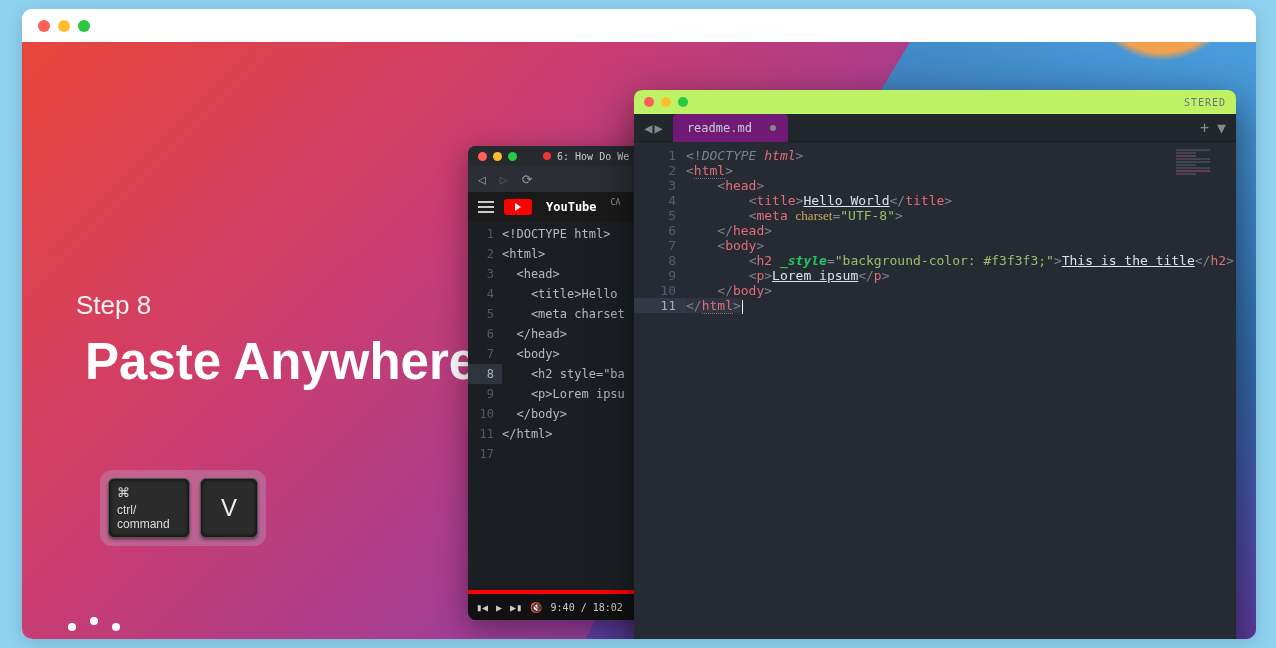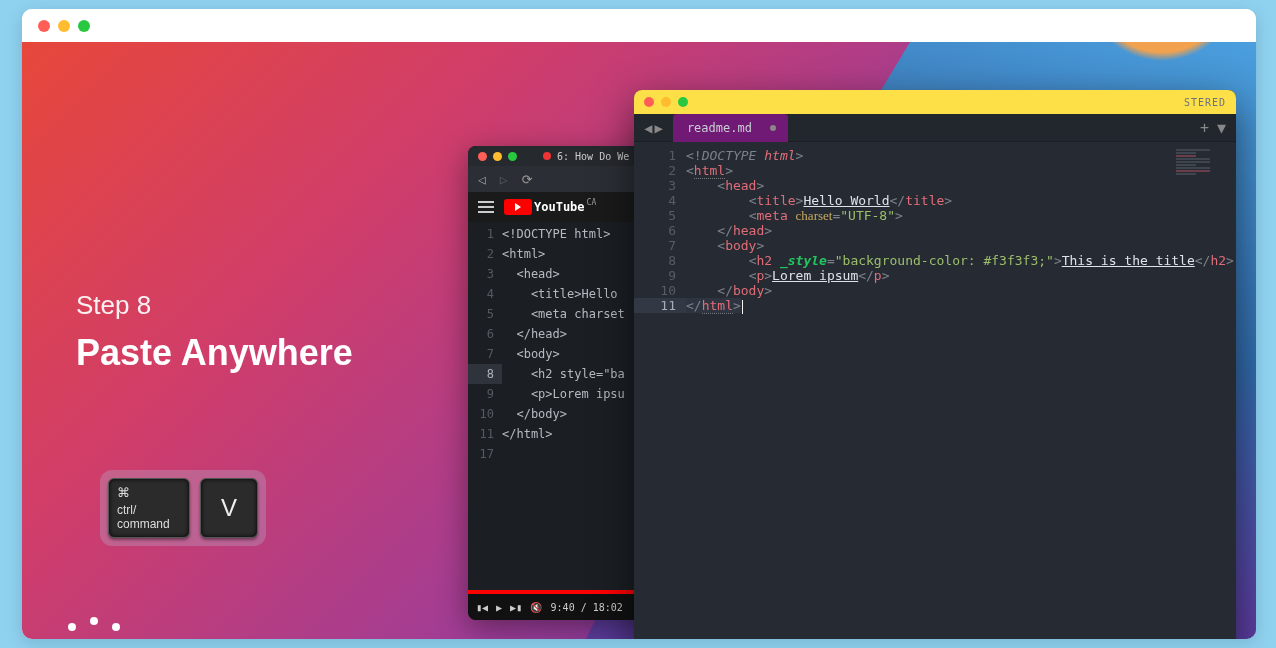--- a/index.html
+++ b/index.html
@@ -42,22 +42,22 @@
       linear-gradient(200deg, #49a8e5 0%, #2f6fae 40%, #5d3fa3 70%);
     clip-path: polygon(45% 0, 100% 0, 100% 100%, 0 100%, 20% 50%);
     opacity:0.95;
   }
   .step-label {
     position: absolute; left: 54px; top: 248px;
     font-size: 26px; color: #fff; font-weight: 400;
     opacity: 0.92;
   }
   .headline {
-    position: absolute; left: 54px; top: 290px;
-    font-size: 36px; color: #fff; font-weight: 700;
+    position: absolute; left: 63px; top: 290px;
+    font-size: 51px; color: #fff; font-weight: 700;
   }
   .key-row {
     position: absolute; left: 78px; top: 428px;
     display: flex; gap: 10px;
     background: rgba(180,170,200,0.35);
     padding: 8px; border-radius: 12px;
   }
   .key {
     width: 82px; height: 60px;
     background: #2b2b2b;
@@ -87,21 +87,21 @@
     box-shadow:0 8px 30px rgba(0,0,0,.4);
     overflow:hidden;
     font-family: "SF Mono", Menlo, monospace;
   }
   .bg-tabs { height:20px; background:#26292e; display:flex; align-items:center; padding-left:10px; gap:6px;}
   .bg-tabs .dot{ width:9px; height:9px;}
   .bg-tab-title { margin-left:20px; color:#ccc; font-size:10px; display:flex; align-items:center; gap:6px;}
   .bg-tab-title .reddot{width:8px;height:8px;background:#e33;border-radius:50%;}
   .bg-toolbar{height:26px;background:#2b2f35;display:flex;align-items:center;gap:14px;padding:0 10px;color:#999;font-size:13px;}
   .bg-yt{height:30px;background:#1a1a1a;display:flex;align-items:center;padding:0 10px;gap:10px;color:#ccc;font-size:11px;}
-  .yt-logo{display:flex;align-items:center;gap:2px;}
+  .yt-logo{display:flex;align-items:center;gap:14px;}
   .yt-red{width:28px;height:16px;background:#f00;border-radius:3px;display:flex;align-items:center;justify-content:center;}
   .yt-tri{width:0;height:0;border-left:6px solid #fff;border-top:4px solid transparent;border-bottom:4px solid transparent;}
   .yt-text{color:#fff;font-weight:700;font-size:12px;}
   .bg-path{height:18px;background:#232730;color:#888;font-size:10px;padding:2px 10px;}
   .bg-code{font-size:12px;line-height:20px;display:flex;}
   .bg-gutter{width:34px;text-align:right;color:#545a63;padding:2px 8px 0 0;background:#1b1f24;}
   .bg-gutter .hl{background:#2e333c;color:#aeb4bd;margin:0 -8px;padding:0 8px;}
   .bg-src{color:#b5bac1;padding-top:2px;white-space:pre;}
   .bg-videobar{position:absolute;left:0;right:0;bottom:0;height:30px;background:#111;}
   .bg-progress{height:4px;background:#333;}
@@ -112,21 +112,21 @@
   .editor-window {
     position:absolute; left:612px; top:48px;
     width:602px; height:580px;
     background:#262b33;
     border-radius:8px;
     box-shadow:0 14px 40px rgba(0,0,0,.55);
     display:flex; flex-direction:column;
     font-family: "SF Mono", Menlo, monospace;
     overflow:hidden;
   }
-  .ed-title{height:24px;background:#fde047;display:flex;align-items:center;padding:0 10px;gap:7px;}
+  .ed-title{height:24px;background:#bef264;display:flex;align-items:center;padding:0 10px;gap:7px;}
   .ed-title .dot{width:10px;height:10px;}
   .ed-stereo{margin-left:auto;color:#6d737c;font-size:10px;letter-spacing:1px;}
   .ed-tabbar{height:28px;background:#22262d;display:flex;align-items:center;border-bottom:1px solid #1a1d22;}
   .ed-arrows{display:flex;gap:2px;padding:0 10px;color:#888;font-size:14px;}
   .ed-tab{height:28px;background:#701a75;padding:0 36px 0 14px;display:flex;align-items:center;color:#c9cdd3;font-size:12px;position:relative;border-radius:4px 4px 0 0;}
   .ed-tab-dot{position:absolute;right:12px;top:11px;width:6px;height:6px;border-radius:50%;background:#888;}
   .ed-tab-actions{margin-left:auto;display:flex;gap:8px;padding-right:10px;color:#888;font-size:15px;}
   .ed-body{flex:1;display:flex;position:relative;overflow:hidden;}
   .ed-gutter{width:52px;background:#262b33;color:#565c66;font-size:13px;text-align:right;padding:6px 10px 0 0;line-height:15px;}
   .ed-gutter div{height:15px;}

